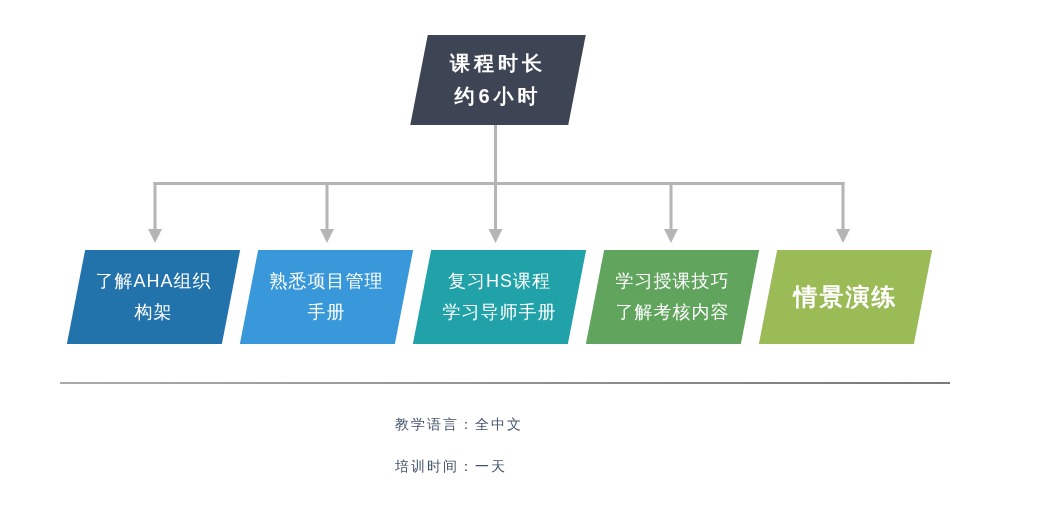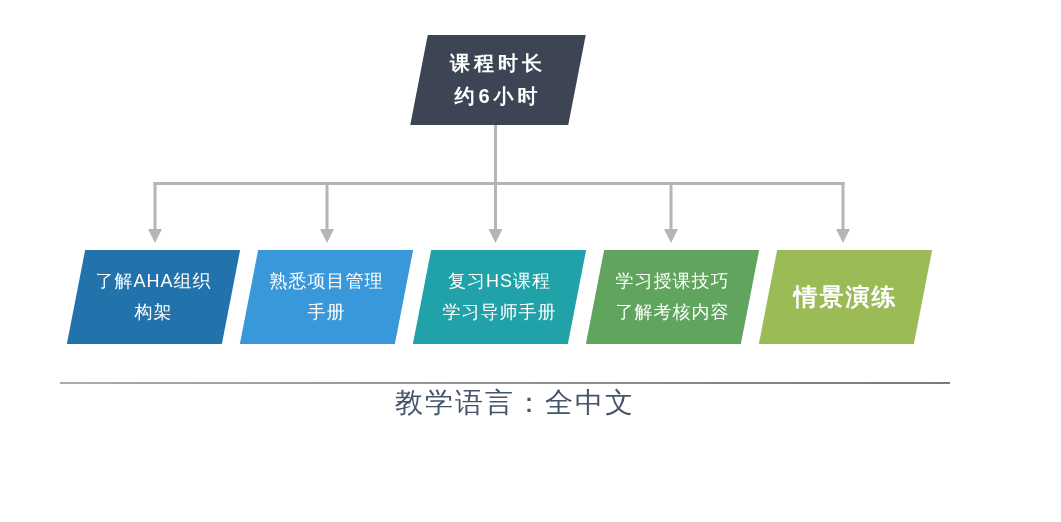--- a/index.html
+++ b/index.html
@@ -72,22 +72,22 @@
 
   
   .divider {
     position: absolute;
     left: 60px; top: 382px;
     width: 890px; height: 2px;
     background: linear-gradient(to right, #ababab, #7a7a7a);
   }
   .footer {
     position: absolute;
-    left: 395px; top: 382px;
-    font-size: 28px;
+    left: 395px; top: 403px;
+    font-size: 14px;
     letter-spacing: 2px;
     line-height: 42px;
   }
 </style>
 </head>
 <body>
 
 <div class="canvas">
 
   <div class="para header-box" style="background-color: rgb(61, 68, 84);">
@@ -144,15 +144,16 @@
     <div class="label">
       <span>情景演练</span>
 
     </div>
   </div>
 
   <div class="divider"></div>
 
   <div class="footer" style="color: rgb(68, 84, 106);">
     <div>教学语言：全中文</div>
+    <div>培训时间：一天</div>
   </div>
 
 </div>
 
 </body></html>

